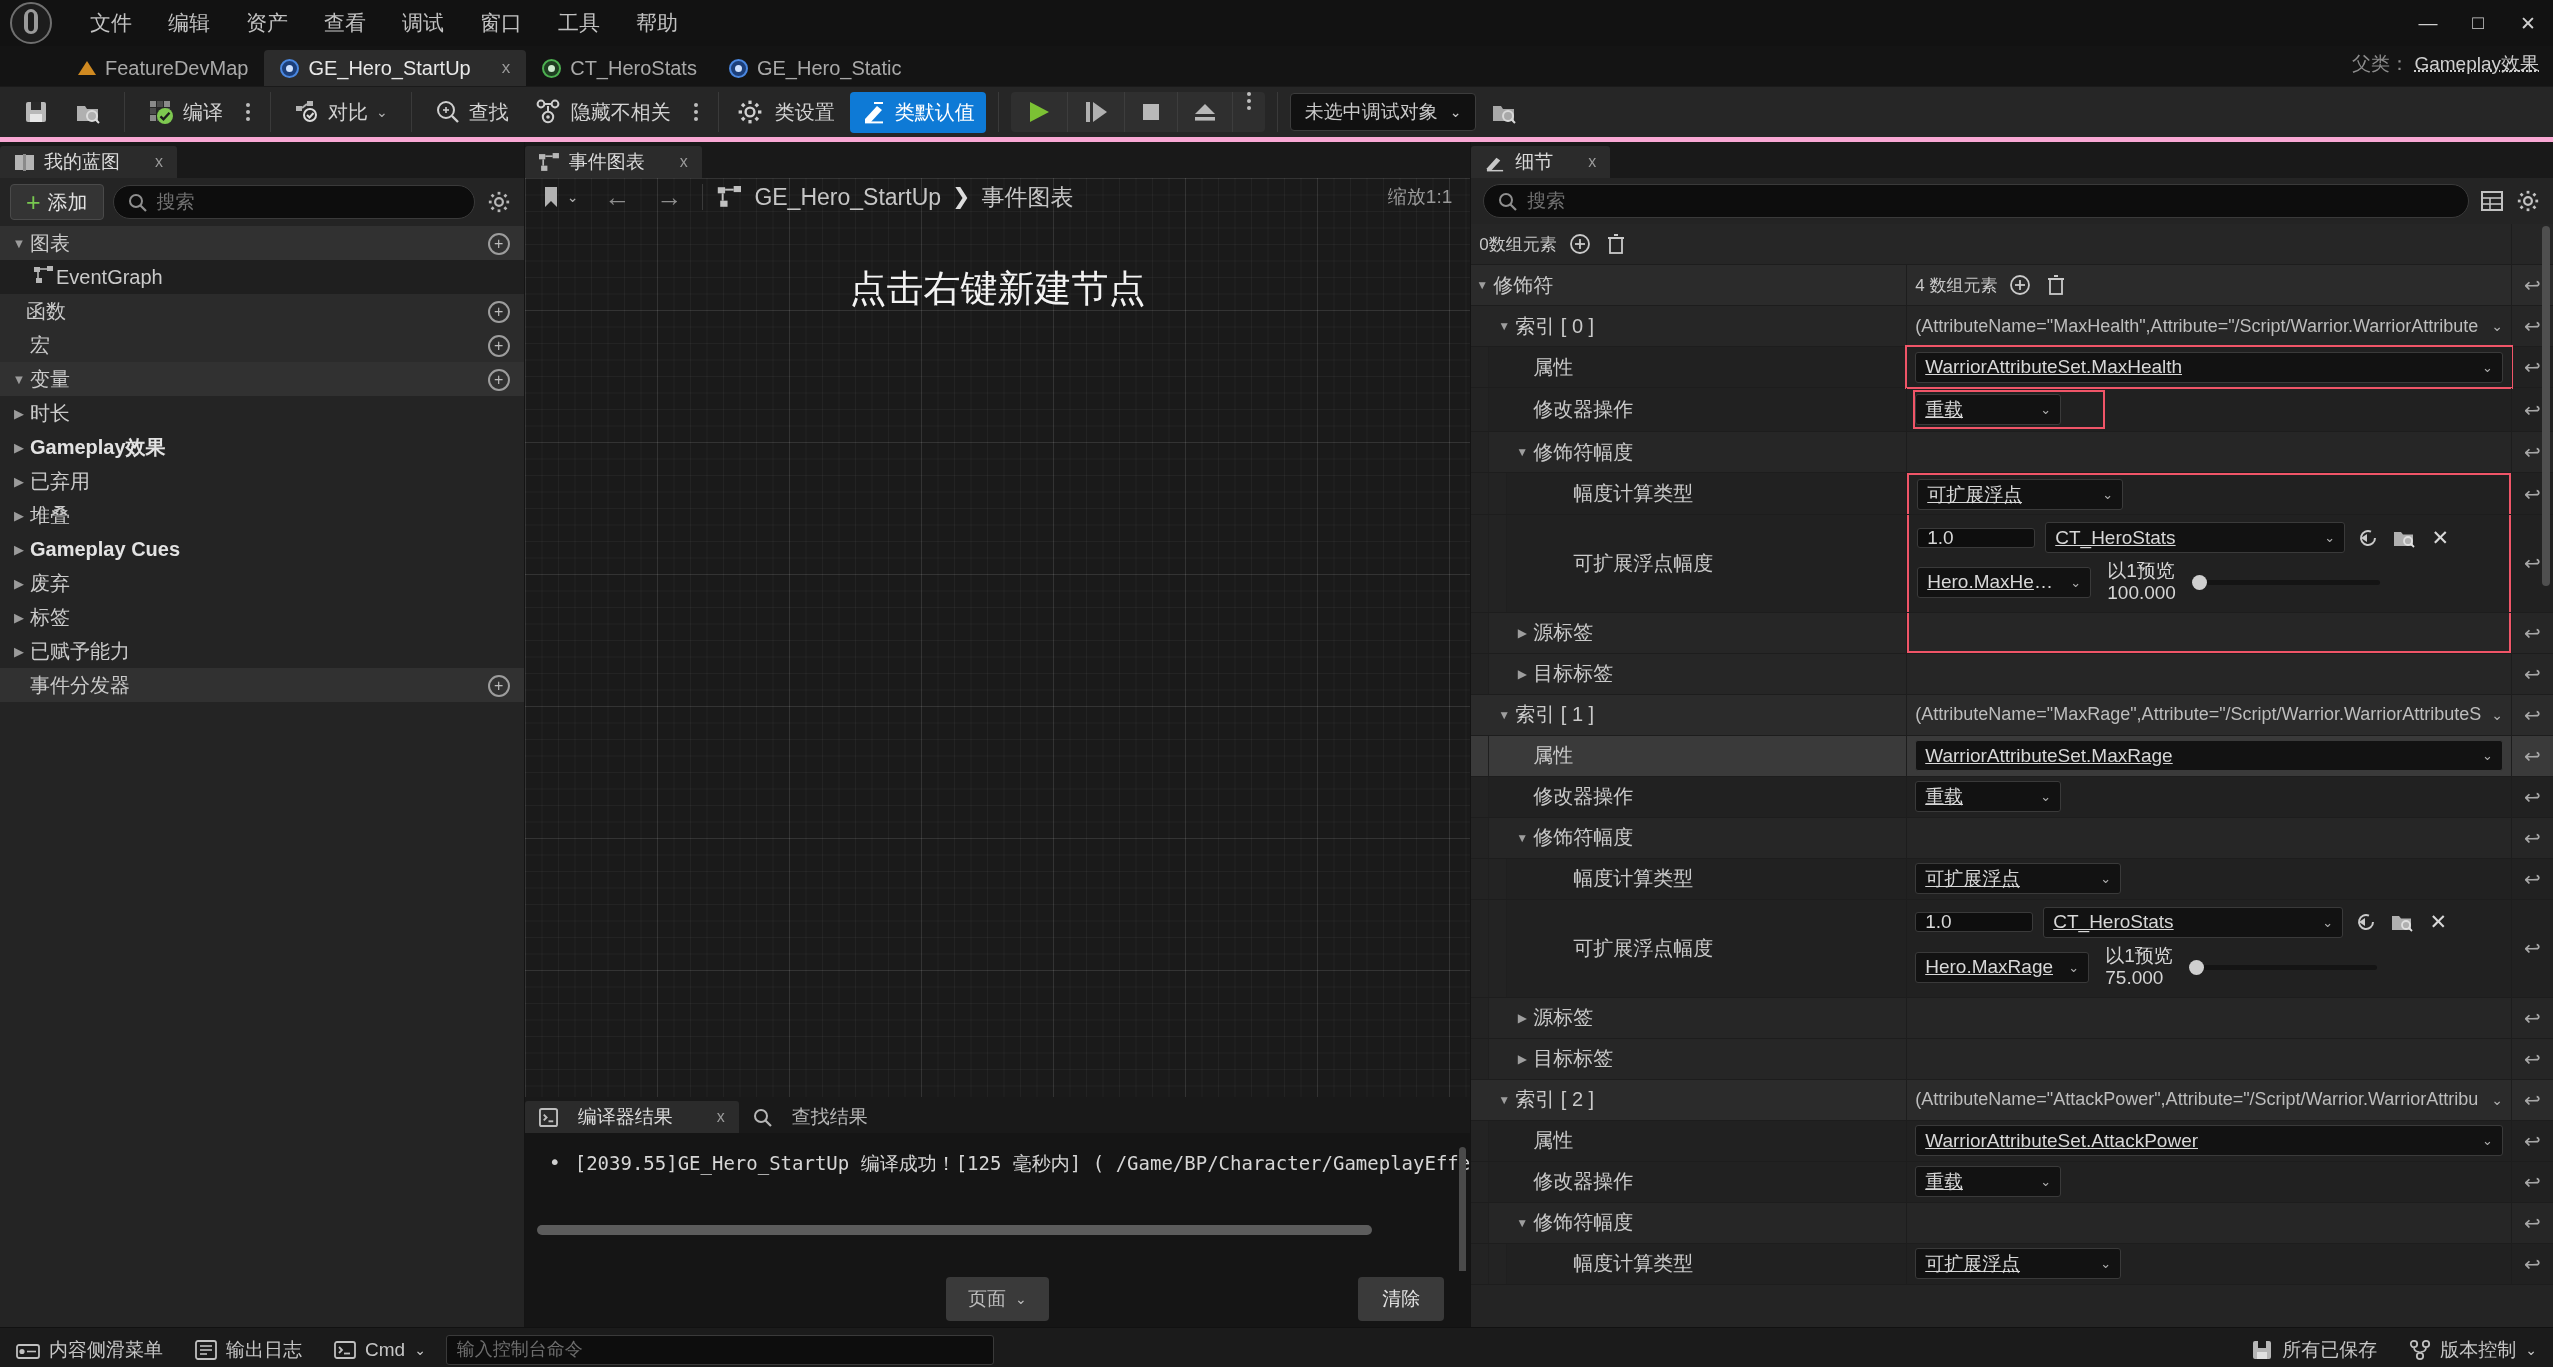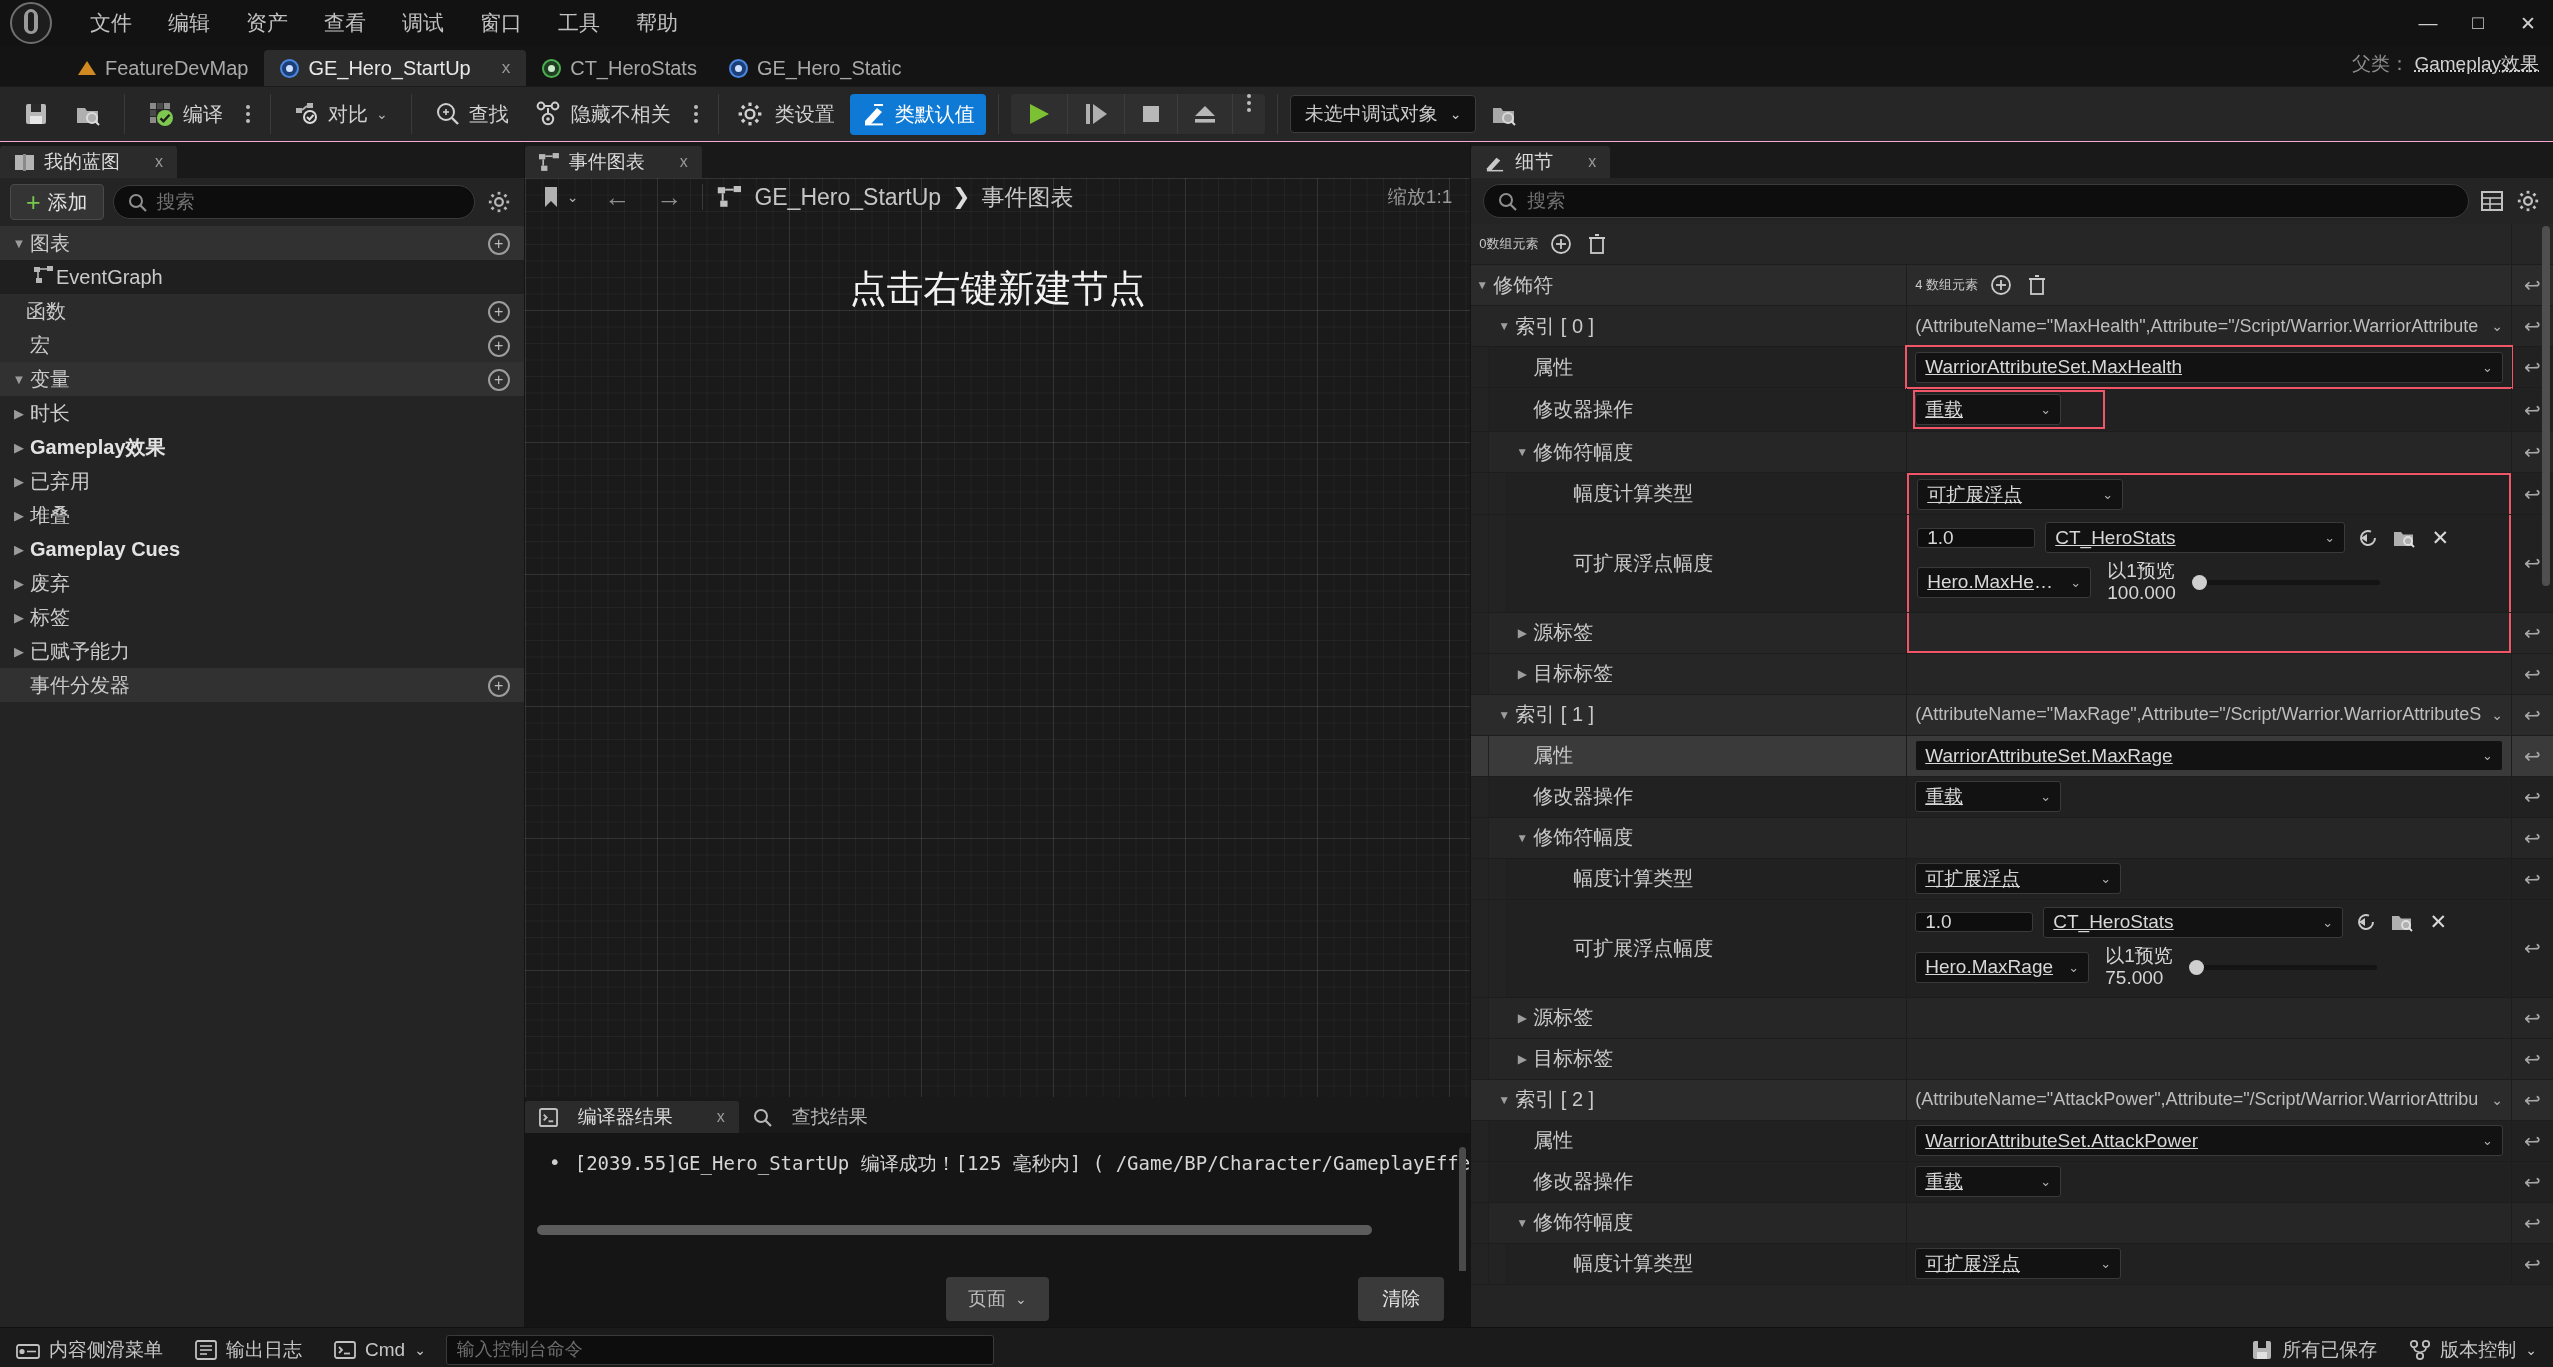--- a/index.html
+++ b/index.html
@@ -29,21 +29,21 @@
   .dot.blue::after,.dot.green::after{ content:""; position:absolute; left:50%; top:50%;
     width:7px;height:7px;margin:-3.5px 0 0 -3.5px;border-radius:50%;background:#cfe2ff; }
   .dot.green::after{ background:#cdeccf; }
   .tri { width:0;height:0;border-left:9px solid transparent;border-right:9px solid transparent;
     border-bottom:14px solid #d08a21; }
   .parentclass { position:absolute; right:14px; bottom:9px; font-size:19px; color:#8c8c8c; }
   .parentclass a { color:#cfcfcf; text-decoration:underline; text-decoration-style:dotted; }
 
   
   .toolbar { height:56px; background:#262626; display:flex; align-items:center;
-    border-top:1px solid #1a1a1a; border-bottom:1px solid #f9a8d4; }
+    border-top:1px solid #1a1a1a; border-bottom:5px solid #f9a8d4; }
   .tgrp { display:flex; align-items:center; height:56px; padding:0 12px; gap:4px; }
   .tsep { width:1px; height:40px; background:#3a3a3a; }
   .tbtn { display:flex; align-items:center; gap:8px; padding:7px 11px; border-radius:4px;
     color:#d2d2d2; font-size:20px; }
   .tbtn.blue { background:#0e7ad6; color:#fff; }
   .kebab { display:flex; flex-direction:column; gap:3px; padding:0 8px; }
   .kebab i { width:4px;height:4px;border-radius:50%;background:#bdbdbd;display:block; }
   .playgrp { display:flex; align-items:center; background:#2f2f2f; border-radius:4px; height:40px; }
   .playgrp > div { padding:0 14px; height:40px; display:flex; align-items:center; border-right:1px solid #3d3d3d; }
   .playgrp > div:last-child { border-right:none; }
@@ -147,21 +147,21 @@
   .combo { background:#121212; border:1px solid #3a3a3a; border-radius:3px; height:31px;
     display:flex;align-items:center;justify-content:space-between; padding:0 9px;
     font-size:19px; color:#d8d8d8; }
   .combo .cv { overflow:hidden; white-space:nowrap; text-overflow:ellipsis;text-decoration:underline; }
   .combo .cc { color:#b0b0b0; font-size:13px; margin-left:10px; }
   .combo.wide { width:100%; }
   .combo.small { width:146px; }
   .combo.mid { width:206px; }
   .txtin { background:#0e0e0e; border:1px solid #3a3a3a; border-radius:3px; height:20px;
     display:flex;align-items:center; padding:0 9px; font-size:19px; color:#d8d8d8; width:118px; }
-  .arraylbl { font-size:13px; color:#c9c9c9; }
+  .arraylbl { font-size:17px; color:#c9c9c9; }
   .icobtn { width:26px;height:26px;display:flex;align-items:center;justify-content:center;
     color:#c4c4c4; }
   .attrstr { font-size:18px; color:#bdbdbd; white-space:nowrap; overflow:hidden;
     text-overflow:clip; flex:1; min-width:0; }
   .redbox { outline:2px solid #f05568; outline-offset:0; }
   .slider { width:188px; height:30px; display:flex; align-items:center; }
   .slider .track { width:100%; height:5px; background:#141414; border-radius:3px; position:relative; }
   .slider .knob { position:absolute; left:0; top:-5px; width:15px;height:15px;border-radius:50%;
     background:#cfcfcf; }
   .prev2 { display:flex; flex-direction:column; font-size:19px; color:#d5d5d5; line-height:1.18; }

